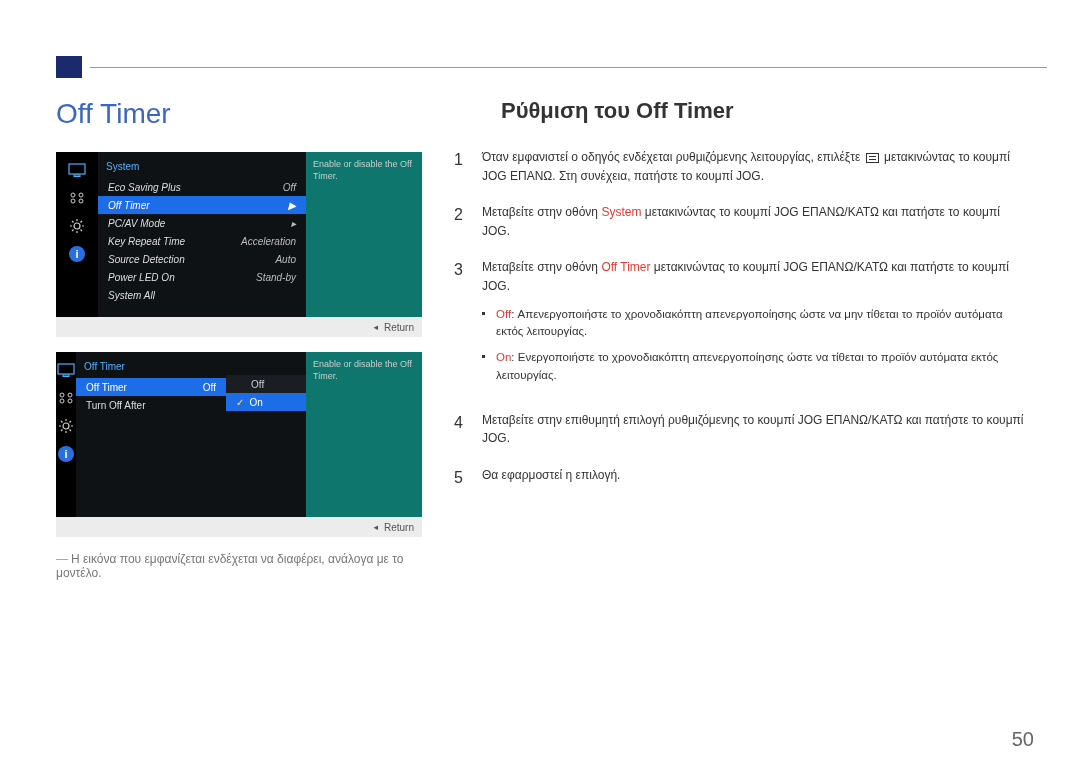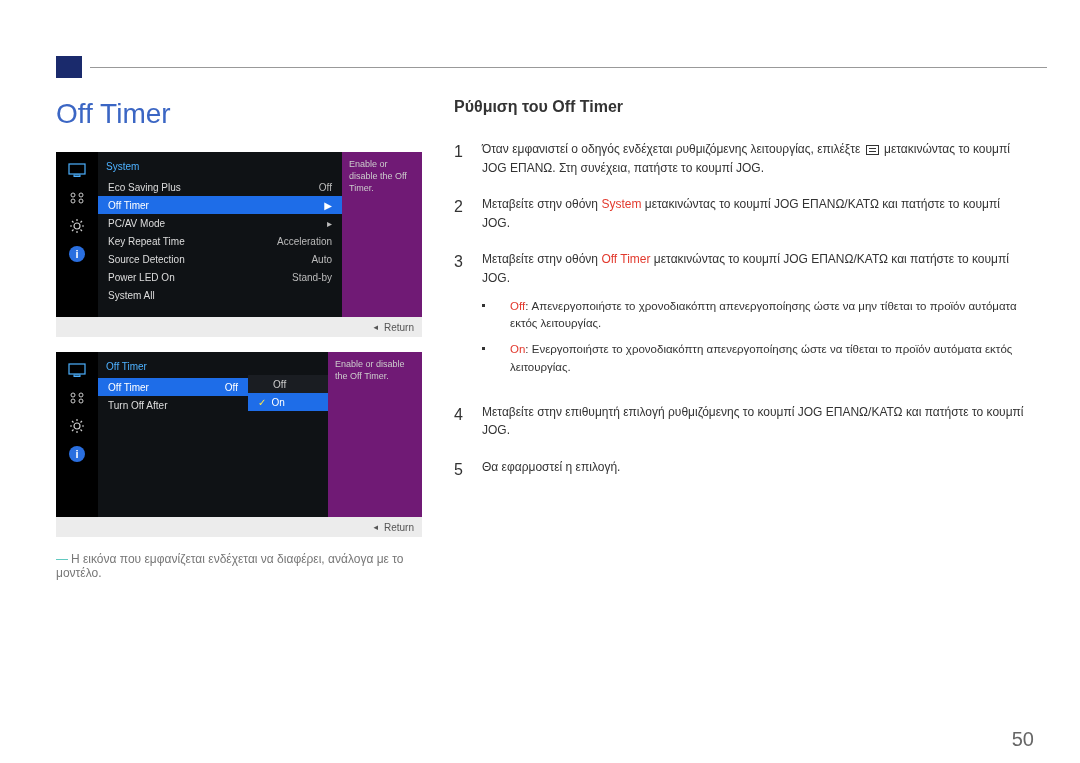--- a/index.html
+++ b/index.html
@@ -95,36 +95,37 @@
     padding: 4px 8px 6px 8px;
   }
   .osd-row {
     display: flex;
     justify-content: space-between;
     align-items: center;
     padding: 3px 10px;
     font-size: 10px;
     color: #ddd;
     height: 18px;
+    font-style: italic;
   }
   .osd-row.selected {
     background: #1e6de8;
     color: #fff;
   }
   .osd-row .val {
     color: #bbb;
     font-size:10px;
   }
   .arrow-r {
     font-size:10px;
     color:#fff;
   }
   .osd-tip {
-    width: 80px;
-    background: #701a75;
+    width: 116px;
+    background: #0f766e;
     padding: 6px 7px;
     color: #ccc;
     font-size: 9px;
     line-height:1.35;
   }
   .osd-footer {
     height: 20px;
     background: #ececec;
     display:flex;
     justify-content:flex-end;
@@ -197,23 +198,24 @@
     color:#4ec2b8;
     margin-right:3px;
   }
   .right-col {
     position: absolute;
     left: 454px;
     top: 98px;
     right: 56px;
   }
   .subtitle {
-    font-size: 16px;
+    font-size: 22px;
     color: #333;
     margin-bottom: 24px;
+    margin-left: 47px;
   }
   .step {
     display:flex;
     gap: 14px;
     margin-bottom: 18px;
     font-size: 12px;
     line-height:1.55;
   }
   .step-num {
     font-size: 16px;
@@ -243,21 +245,21 @@
     background:#333;
   }
   .menuicon::before { top:2px; }
   .menuicon::after { top:5px; }
   .sublist {
     margin-top: 10px;
     margin-left: 0;
   }
   .subitem {
     display:flex;
-    gap:24px;
+    gap:10px;
     font-size:11.5px;
     margin-bottom:8px;
     line-height:1.55;
   }
   .dot {
     width:4px;
     flex-shrink:0;
     padding-top:6px;
   }
   .dot::before {

